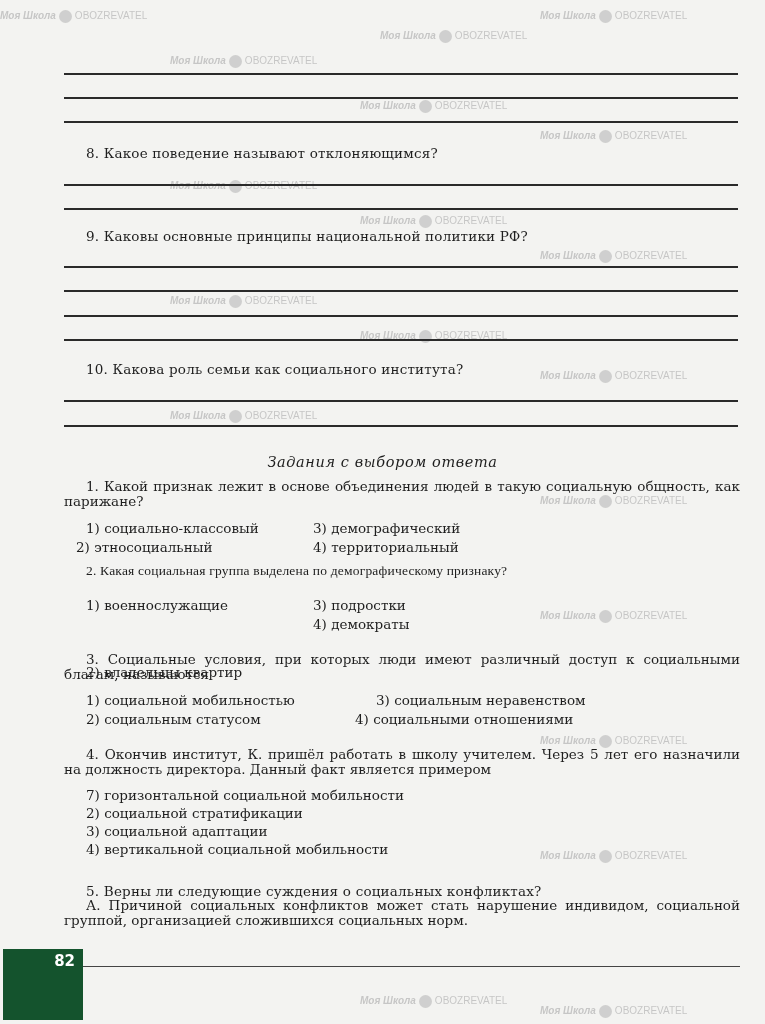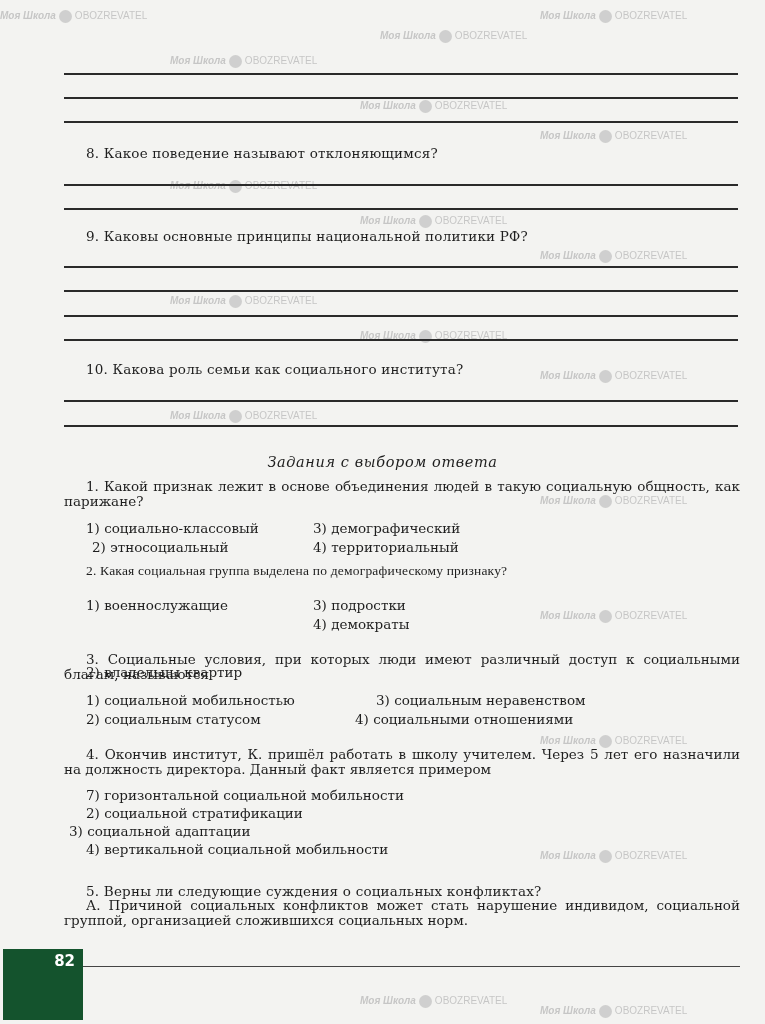--- a/index.html
+++ b/index.html
@@ -71,21 +71,21 @@
   </div>
   <div class="rule" style="top:400px;"></div>
   <div class="rule" style="top:425px;"></div>
 
   <div class="heading">Задания с выбором ответа</div>
 
   <div class="para" style="top:479px;">
     <span>1.</span>&nbsp;<span>Какой признак лежит в основе объединения людей в такую социальную общность, как парижане?</span>
   </div>
   <div class="opt" style="left:86px;top:520px;">1) социально-классовый</div>
-  <div class="opt" style="left:92px;top:539px;text-align:right;">2) этносоциальный</div>
+  <div class="opt" style="left:76px;top:539px;text-align:right;">2) этносоциальный</div>
   <div class="opt" style="left:313px;top:520px;">3) демографический</div>
   <div class="opt" style="left:313px;top:539px;">4) территориальный</div>
 
   <div class="q" style="top:563px;font-family:Liberation Serif, serif;">
     <span>2.</span>&nbsp;<span>Какая социальная группа выделена по демографическому признаку?</span>
   </div>
   <div class="opt" style="left:86px;top:597px;">1) военнослужащие</div>
   <div class="opt" style="left:86px;top:616px;margin-top:48px;">2) владельцы квартир</div>
   <div class="opt" style="left:313px;top:597px;">3) подростки</div>
   <div class="opt" style="left:313px;top:616px;">4) демократы</div>
@@ -96,21 +96,21 @@
   <div class="opt" style="left:86px;top:692px;">1) социальной мобильностью</div>
   <div class="opt" style="left:86px;top:711px;">2) социальным статусом</div>
   <div class="opt" style="left:376px;top:692px;">3) социальным неравенством</div>
   <div class="opt" style="left:355px;top:711px;">4) социальными отношениями</div>
 
   <div class="para" style="top:747px;">
     <span>4.</span>&nbsp;<span>Окончив институт, К. пришёл работать в школу учителем. Через 5 лет его назначили на должность директора. Данный факт является примером</span>
   </div>
   <div class="opt" style="left:86px;top:787px;">7) горизонтальной социальной мобильности</div>
   <div class="opt" style="left:86px;top:805px;">2) социальной стратификации</div>
-  <div class="opt" style="left:69px;top:823px;">3) социальной адаптации</div>
+  <div class="opt" style="left:86px;top:823px;">3) социальной адаптации</div>
   <div class="opt" style="left:86px;top:841px;">4) вертикальной социальной мобильности</div>
 
   <div class="q" style="top:877px;margin-top:6px;">
     <span>5.</span>&nbsp;<span>Верны ли следующие суждения о социальных конфликтах?</span>
   </div>
   <div class="para" style="top:898px;">А. Причиной социальных конфликтов может стать нарушение индивидом, социальной группой, организацией сложившихся социальных норм.</div>
 
   <div class="pagebox">
     <span class="pagenum">82</span>
   </div>

